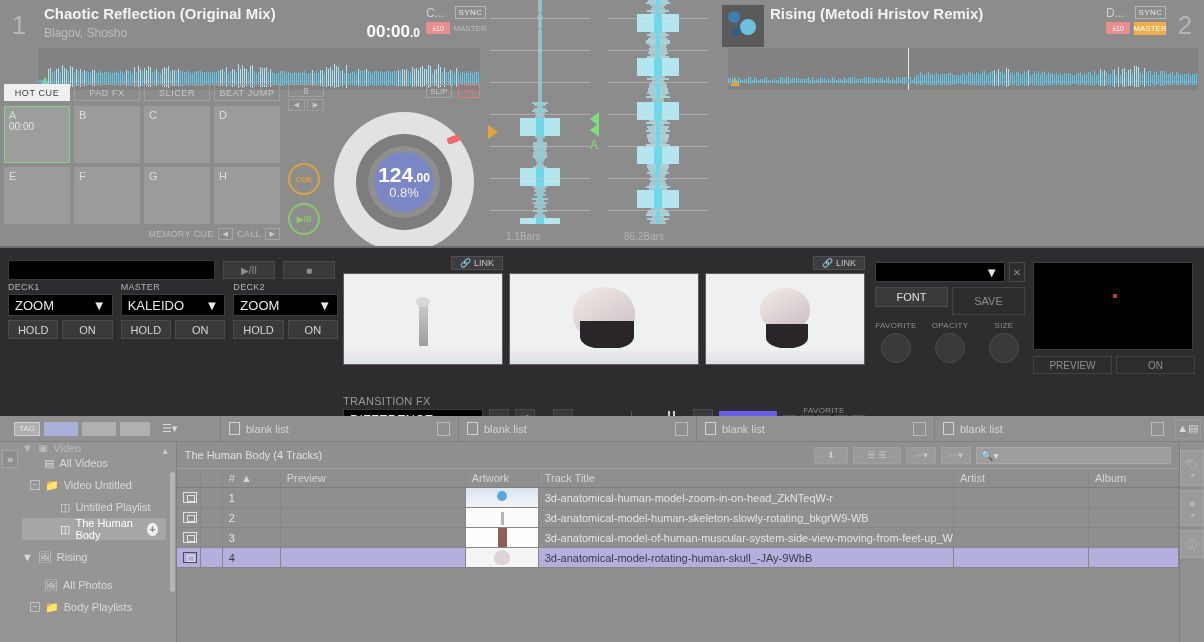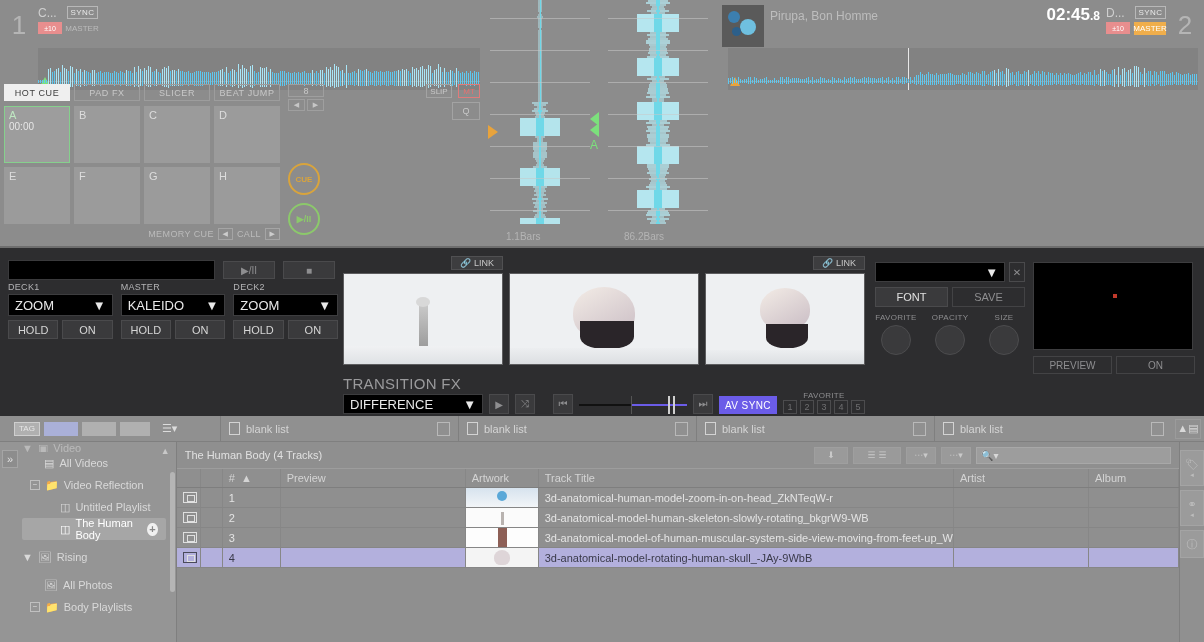--- a/index.html
+++ b/index.html
@@ -234,20 +234,27 @@
     border-radius:3px;}
 </style>
 </head>
 <body>
 
 <div class="deck-area">
 
   <div class="deck deck-left">
     <div class="deck-hdr">
       <div class="deck-num">1</div>
+      <div class="deck-info">
+        <div class="trk-title">Chaotic Reflection (Original Mix)</div>
+        <div class="trk-sub">
+          <div class="trk-artist">Blagov, Shosho</div>
+          <div class="trk-time"><span>00:00</span><span class="dec">.0</span></div>
+        </div>
+      </div>
       <div class="deck-right-hdr">
         <div class="key-row">
           <div class="key-lbl">C...</div>
           <div class="sync-btn">SYNC</div>
         </div>
         <div class="key-row">
           <div class="pitch-badge">±10</div>
           <div class="master-btn">MASTER</div>
         </div>
       </div>
@@ -532,20 +539,29 @@
           </div>
           <div style="margin-top:52px;">
             <div class="rnd-btn">CUE</div>
             <div class="rnd-btn play" style="margin-top:8px;">▶/II</div>
           </div>
         </div>
         <div style="position:relative;">
           <div style="display:flex;gap:6px;justify-content:flex-end;">
             <div class="slip">SLIP</div>
             <div class="mt">MT</div>
+          </div>
+          <div class="jog">
+            <div class="inner"></div>
+              <div class="inner2"></div>
+            <div class="needle"></div>
+            <div class="core">
+              <div class="bpm"><span>124</span><span class="dec">.00</span></div>
+              <div class="pitchv">0.8%</div>
+            </div>
           </div>
           <div class="qbtn" style="margin-top:4px;margin-left:118px;">Q</div>
         </div>
         <div style="padding-top:24px;">
           <div class="fader">
             <div class="track"></div>
               <div class="knob" style="top:62px;"></div>
           </div>
         </div>
       </div>
@@ -1028,24 +1044,21 @@
   </div>
 
   <div class="deck deck-right">
     <div class="deck-hdr">
       <div class="deck-art">
         <div class="blob" style="left:6px;top:6px;width:12px;height:12px;background:#3c7fb0;"></div>
         <div class="blob" style="left:18px;top:14px;width:16px;height:16px;background:#6fc0e0;"></div>
         <div class="blob" style="left:10px;top:22px;width:9px;height:9px;background:#2c5f8a;"></div>
       </div>
       <div class="deck-info">
-        <div class="trk-sub">
-          <div class="trk-artist">Pirupa, Bon Homme</div>
-          <div class="trk-time"><span>02:45</span><span class="dec">.8</span></div>
-        </div>
+        <div class="trk-title">Rising (Metodi Hristov Remix)</div>
       </div>
       <div class="deck-right-hdr">
         <div class="key-row">
           <div class="key-lbl">D...</div>
           <div class="sync-btn">SYNC</div>
         </div>
         <div class="key-row">
           <div class="pitch-badge">±10</div>
           <div class="master-btn on">MASTER</div>
         </div>
@@ -1368,21 +1381,21 @@
           </div>
         <div class="thumb sm">
           <div style="position:absolute;left:50%;top:16%;width:50px;height:42px;margin-left:-25px;border-radius:50% 50% 44% 44%;background:linear-gradient(150deg,#f3ece6,#c9bcc4);"></div>
           <div style="position:absolute;left:50%;top:56%;width:42px;height:24px;margin-left:-19px;border-radius:0 0 44% 44%;background:#2a2529;"></div>
           <div style="position:absolute;left:0;bottom:0;width:100%;height:14px;background:linear-gradient(to bottom,#eceef0,#dcdfe2);"></div>
         </div>
       </div>
     </div>
     <div class="tfx-row">
       <div style="width:140px;">
-        <div class="knob-lbl" style="font-size:15px;color:#9a9a9c;">TRANSITION FX</div>
+        <div class="knob-lbl" style="font-size:11px;color:#9a9a9c;margin-top:20px;">TRANSITION FX</div>
         <div class="fxsel" style="height:20px;">
             <span>DIFFERENCE</span>
             <span>▼</span>
           </div>
       </div>
       <div class="vbtn" style="width:20px;height:20px;">▶</div>
       <div class="vbtn" style="width:20px;height:20px;">⤨</div>
       <div class="vbtn" style="width:20px;height:20px;margin-left:12px;">⏮</div>
       <div class="crossfade">
         <div class="tl"></div>
@@ -1410,21 +1423,21 @@
       <div style="width:150px;">
         <div style="display:flex;gap:4px;">
           <div class="fxsel" style="flex:1;height:20px;margin-top:0;">
               <span></span>
               <span>▼</span>
             </div>
           <div class="vbtn" style="width:16px;height:20px;background:transparent;border-color:#4a4a4c;">✕</div>
         </div>
         <div style="display:flex;gap:4px;margin-top:5px;">
           <div class="vbtn" style="flex:1;height:20px;color:#e0e0e0;font-size:11px;">FONT</div>
-          <div class="vbtn" style="flex:1;height:20px;background:transparent;border-color:#434345;font-size:11px;">SAVE</div>
+          <div class="vbtn" style="flex:1;height:28px;background:transparent;border-color:#434345;font-size:11px;">SAVE</div>
         </div>
         <div class="knobs">
           <div class="knob-w">
             <div class="knob-lbl">FAVORITE</div>
             <div class="knob"></div>
           </div>
           <div class="knob-w">
             <div class="knob-lbl">OPACITY</div>
             <div class="knob"></div>
           </div>
@@ -1489,21 +1502,21 @@
           <span>▣</span>
           <span>Video</span>
         </div>
         <div class="tnode" style="padding-left:22px;">
           <span>▤</span>
           <span>All Videos</span>
         </div>
         <div class="tnode" style="padding-left:8px;">
           <span class="tgl">−</span>
           <span>📁</span>
-          <span>Video Reflection</span>
+          <span>Video Untitled</span>
         </div>
         <div class="tnode" style="padding-left:38px;">
           <span>◫</span>
           <span>Untitled Playlist</span>
         </div>
         <div class="tnode sel" style="padding-left:38px;">
           <span>◫</span>
           <span>The Human Body</span>
           <span class="plus">+</span>
         </div>

